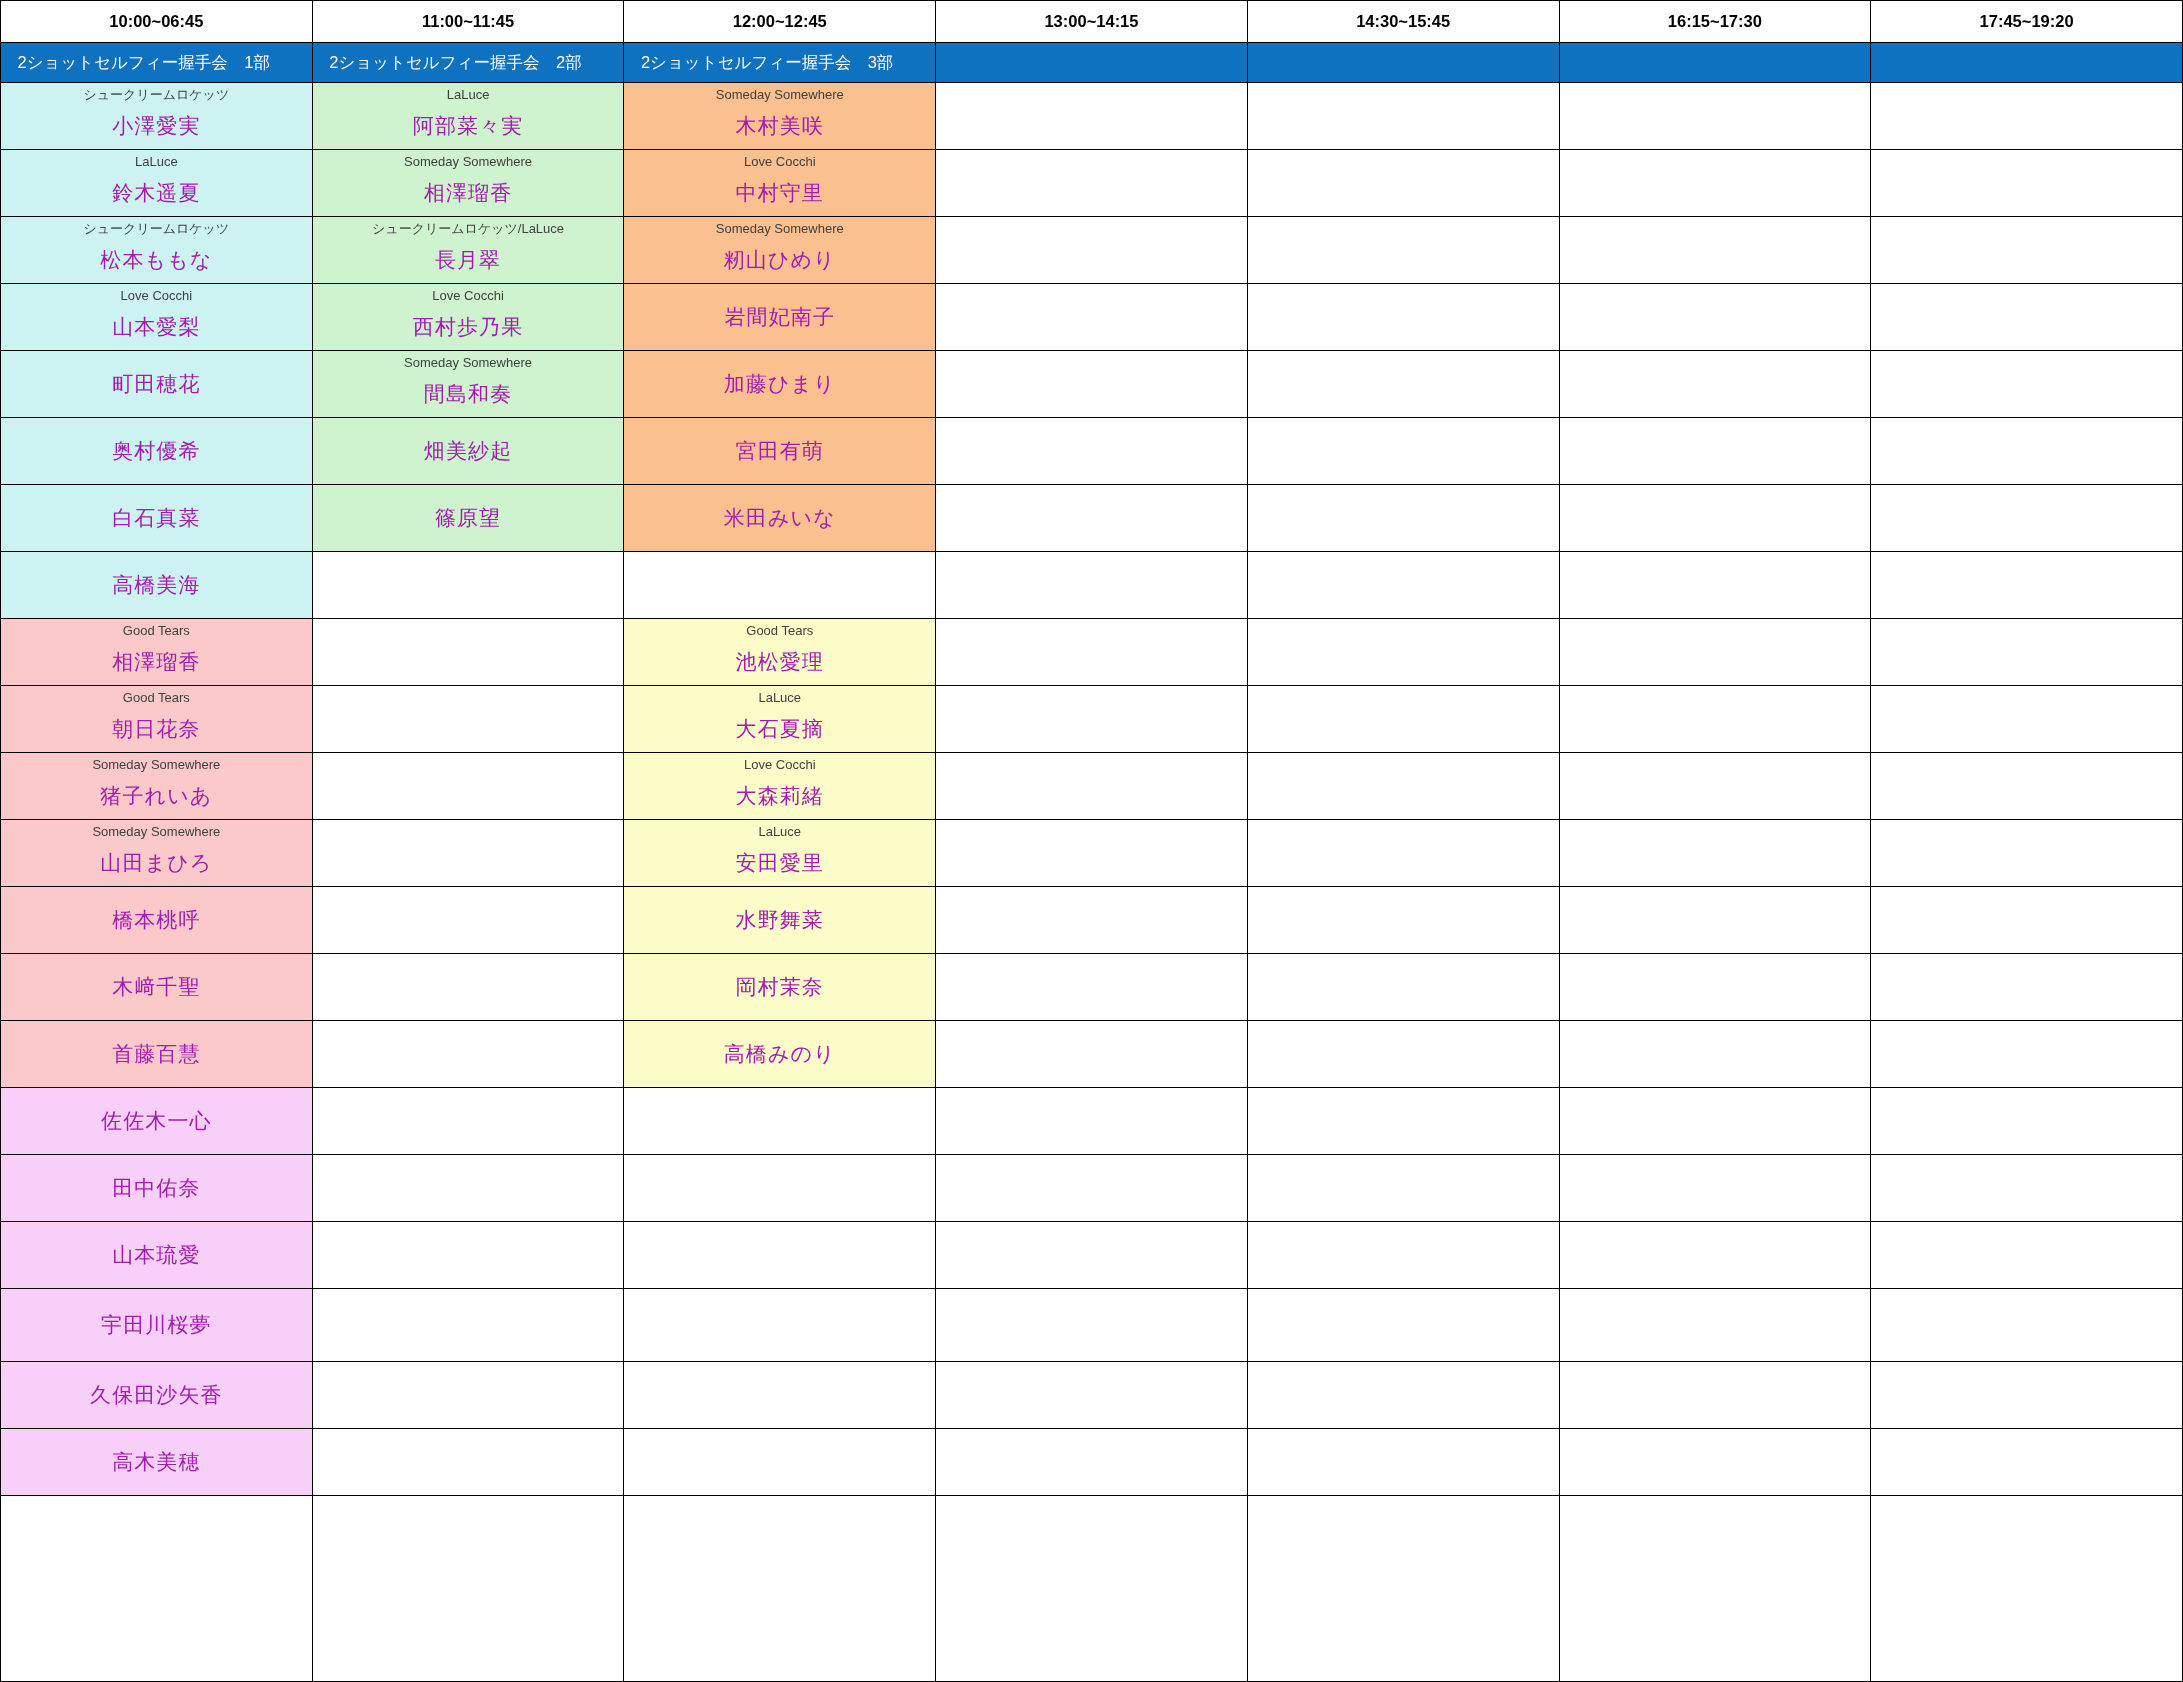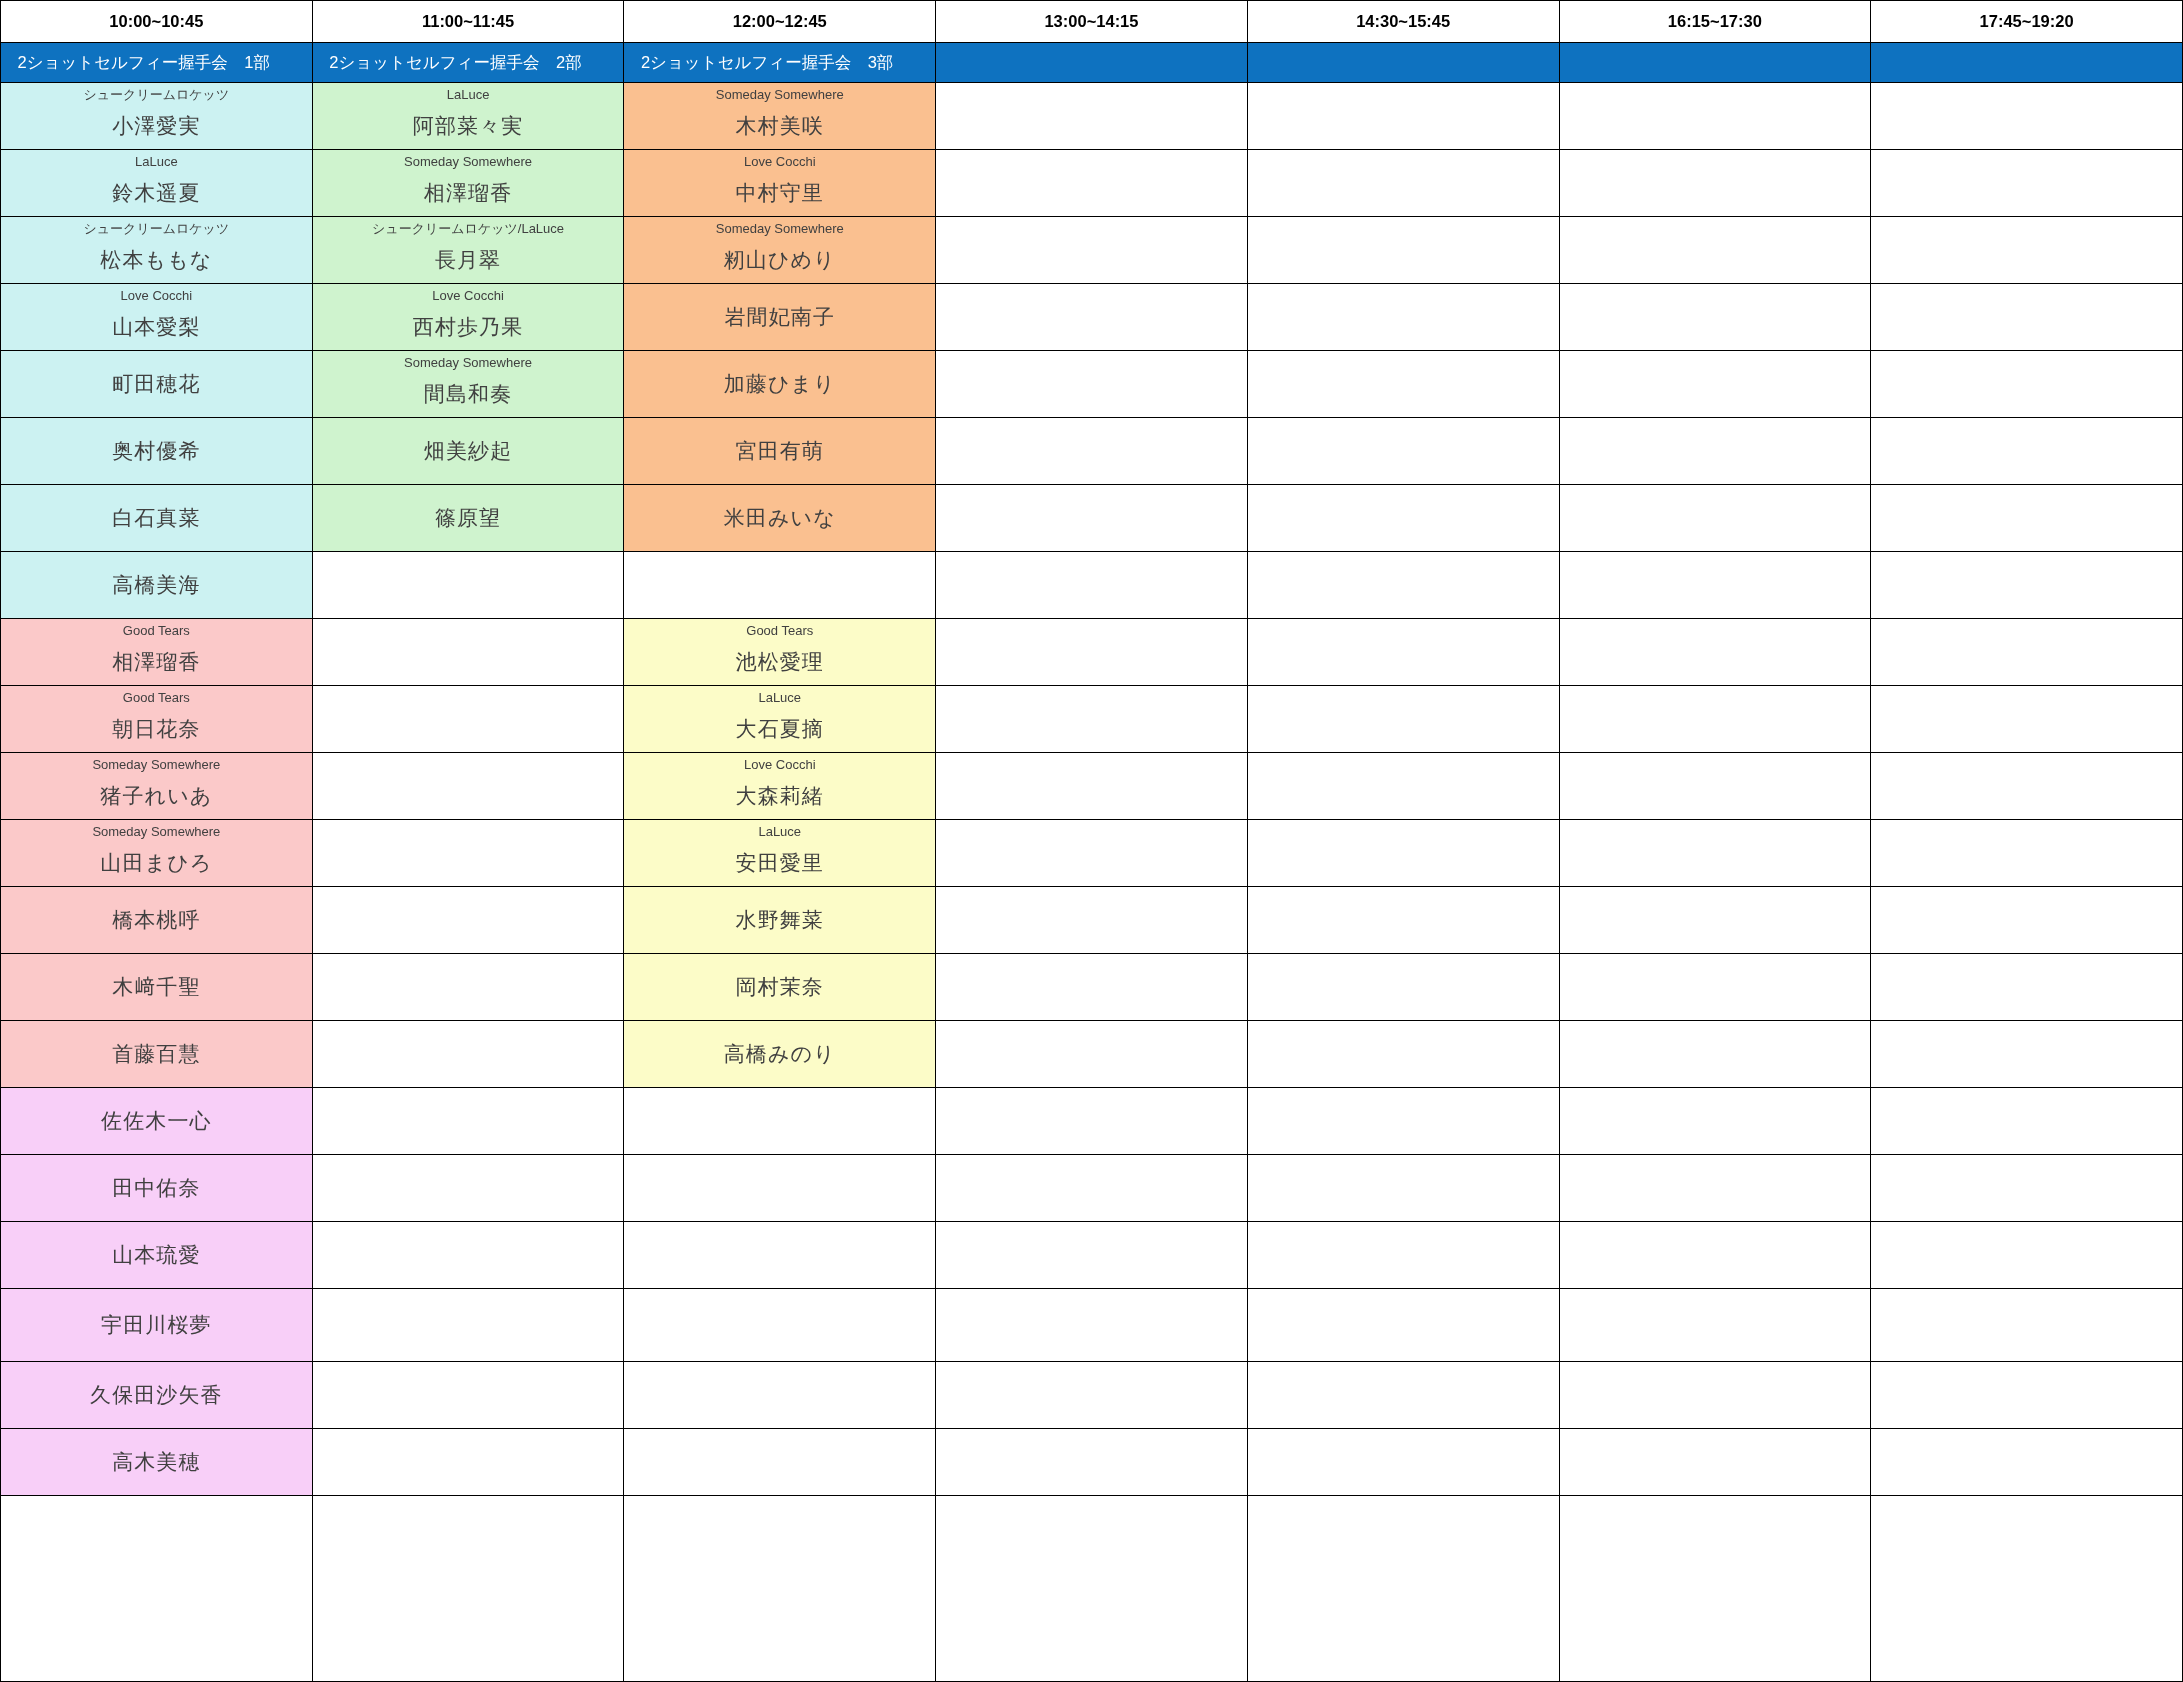--- a/index.html
+++ b/index.html
@@ -57,32 +57,32 @@
   .namewrap {
     flex: 1;
     display: flex;
     align-items: center;
     justify-content: center;
     width: 100%;
   }
   .member-name {
     font-size: 21px;
     line-height: 1.2;
-    color: #404040;
+    color: #a21caf;
     letter-spacing: 1.1px;
     white-space: nowrap;
   }
 </style>
 </head>
 <body>
 
 <table>
   <thead>
     <tr id="time-row" style="height:42px;">
-        <th class="time-cell">10:00~10:45</th>
+        <th class="time-cell">10:00~06:45</th>
         <th class="time-cell">11:00~11:45</th>
         <th class="time-cell">12:00~12:45</th>
         <th class="time-cell">13:00~14:15</th>
         <th class="time-cell">14:30~15:45</th>
         <th class="time-cell">16:15~17:30</th>
         <th class="time-cell">17:45~19:20</th>
       </tr>
     <tr id="event-row" style="height:40px;">
         <td class="event-cell" style="background-color: rgb(14, 114, 192); color: rgb(255, 255, 255);">2ショットセルフィー握手会　1部</td>
         <td class="event-cell" style="background-color: rgb(14, 114, 192); color: rgb(255, 255, 255);">2ショットセルフィー握手会　2部</td>

